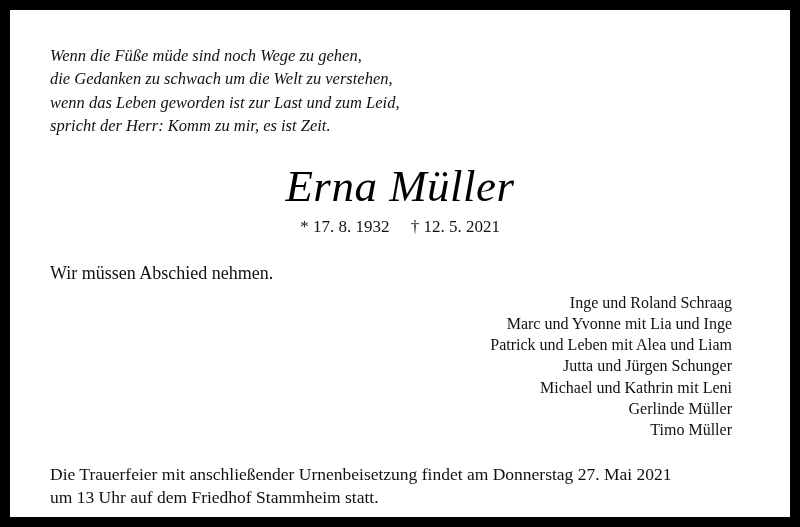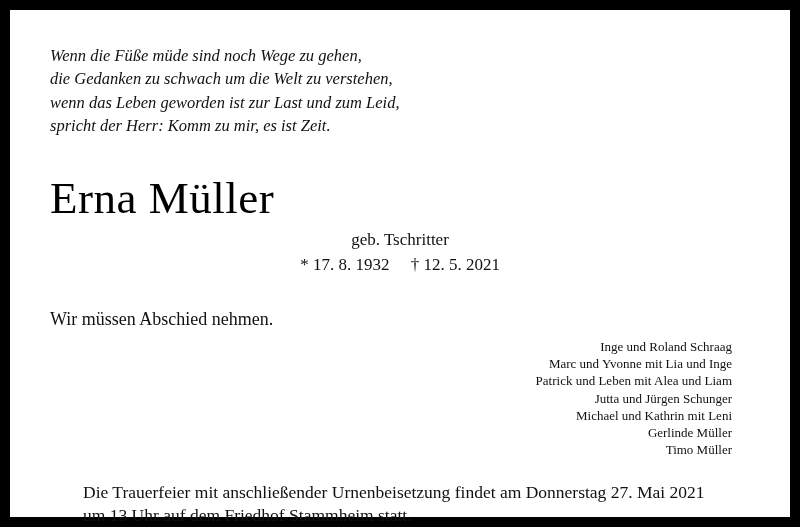--- a/index.html
+++ b/index.html
@@ -28,83 +28,83 @@
     font-size: 16.5px;
     line-height: 1.42;
     color: #111111;
     margin-top: 6px;
     margin-left: 0px;
   }
   .poem div {
     white-space: pre;
   }
   .name {
+    text-align: center;
     font-size: 45px;
     letter-spacing: 0.5px;
     color: #000000;
-    margin-top: 34px;
+    margin-top: 22px;
     margin-bottom: 0;
     font-weight: 400;
+    font-style: italic;
   }
   .maiden {
     text-align: center;
     font-size: 17px;
     color: #111111;
     margin-top: 6px;
   }
   .dates {
     text-align: center;
     font-size: 17px;
     color: #111111;
     margin-top: 5px;
     white-space: pre;
   }
   .farewell {
     font-size: 18px;
     color: #111111;
-    margin-top: 34px;
+    margin-top: 26px;
     margin-left: 0px;
   }
   .mourners {
     margin-top: 8px;
     text-align: right;
     padding-right: 18px;
-    font-size: 13px;
+    font-size: 16px;
     line-height: 1.33;
     color: #111111;
   }
   .mourners div {
     white-space: pre;
   }
   .ceremony {
     font-size: 17.5px;
     line-height: 1.35;
     color: #111111;
     margin-top: 22px;
   }
   .ceremony div {
     white-space: pre;
-    margin-left: 33px;
   }
 </style>
 </head>
 <body>
 
 <div class="obituary">
 
   <div class="poem">
     <div>Wenn die Füße müde sind noch Wege zu gehen,</div>
     <div>die Gedanken zu schwach um die Welt zu verstehen,</div>
     <div>wenn das Leben geworden ist zur Last und zum Leid,</div>
     <div>spricht der Herr: Komm zu mir, es ist Zeit.</div>
   </div>
 
   <div class="name">Erna Müller</div>
 
-  <div class="maiden">geb. Tschritter</div>
 
   <div class="dates">* 17. 8. 1932     † 12. 5. 2021</div>
 
   <div class="farewell">Wir müssen Abschied nehmen.</div>
 
   <div class="mourners">
     <div>Inge und Roland Schraag</div>
     <div>Marc und Yvonne mit Lia und Inge</div>
     <div>Patrick und Leben mit Alea und Liam</div>
     <div>Jutta und Jürgen Schunger</div>

